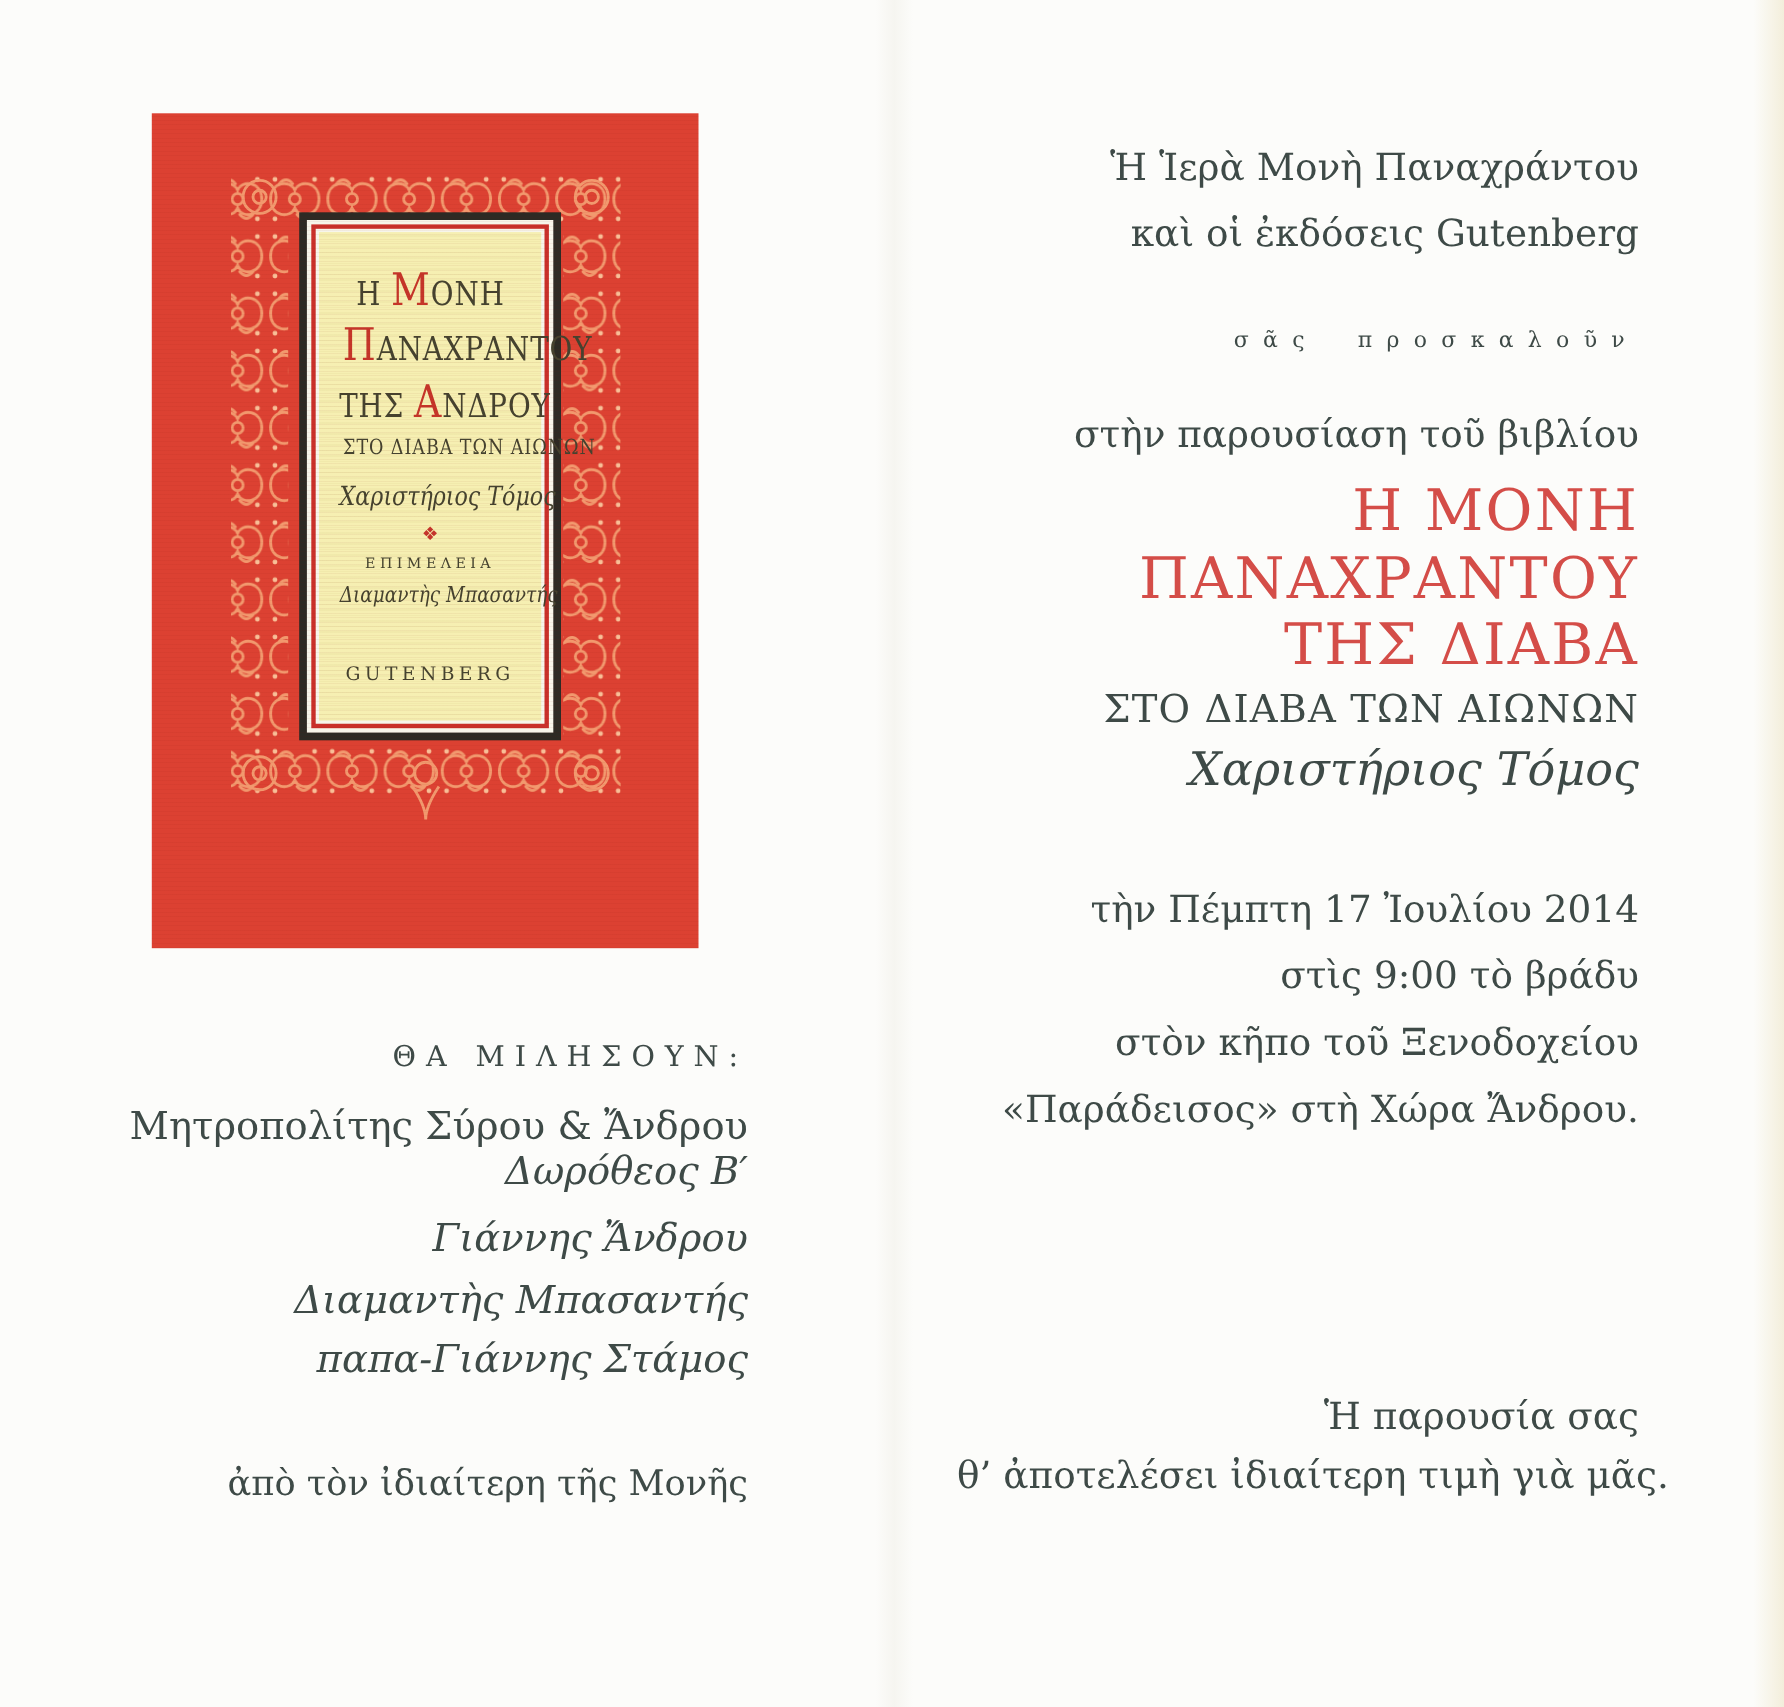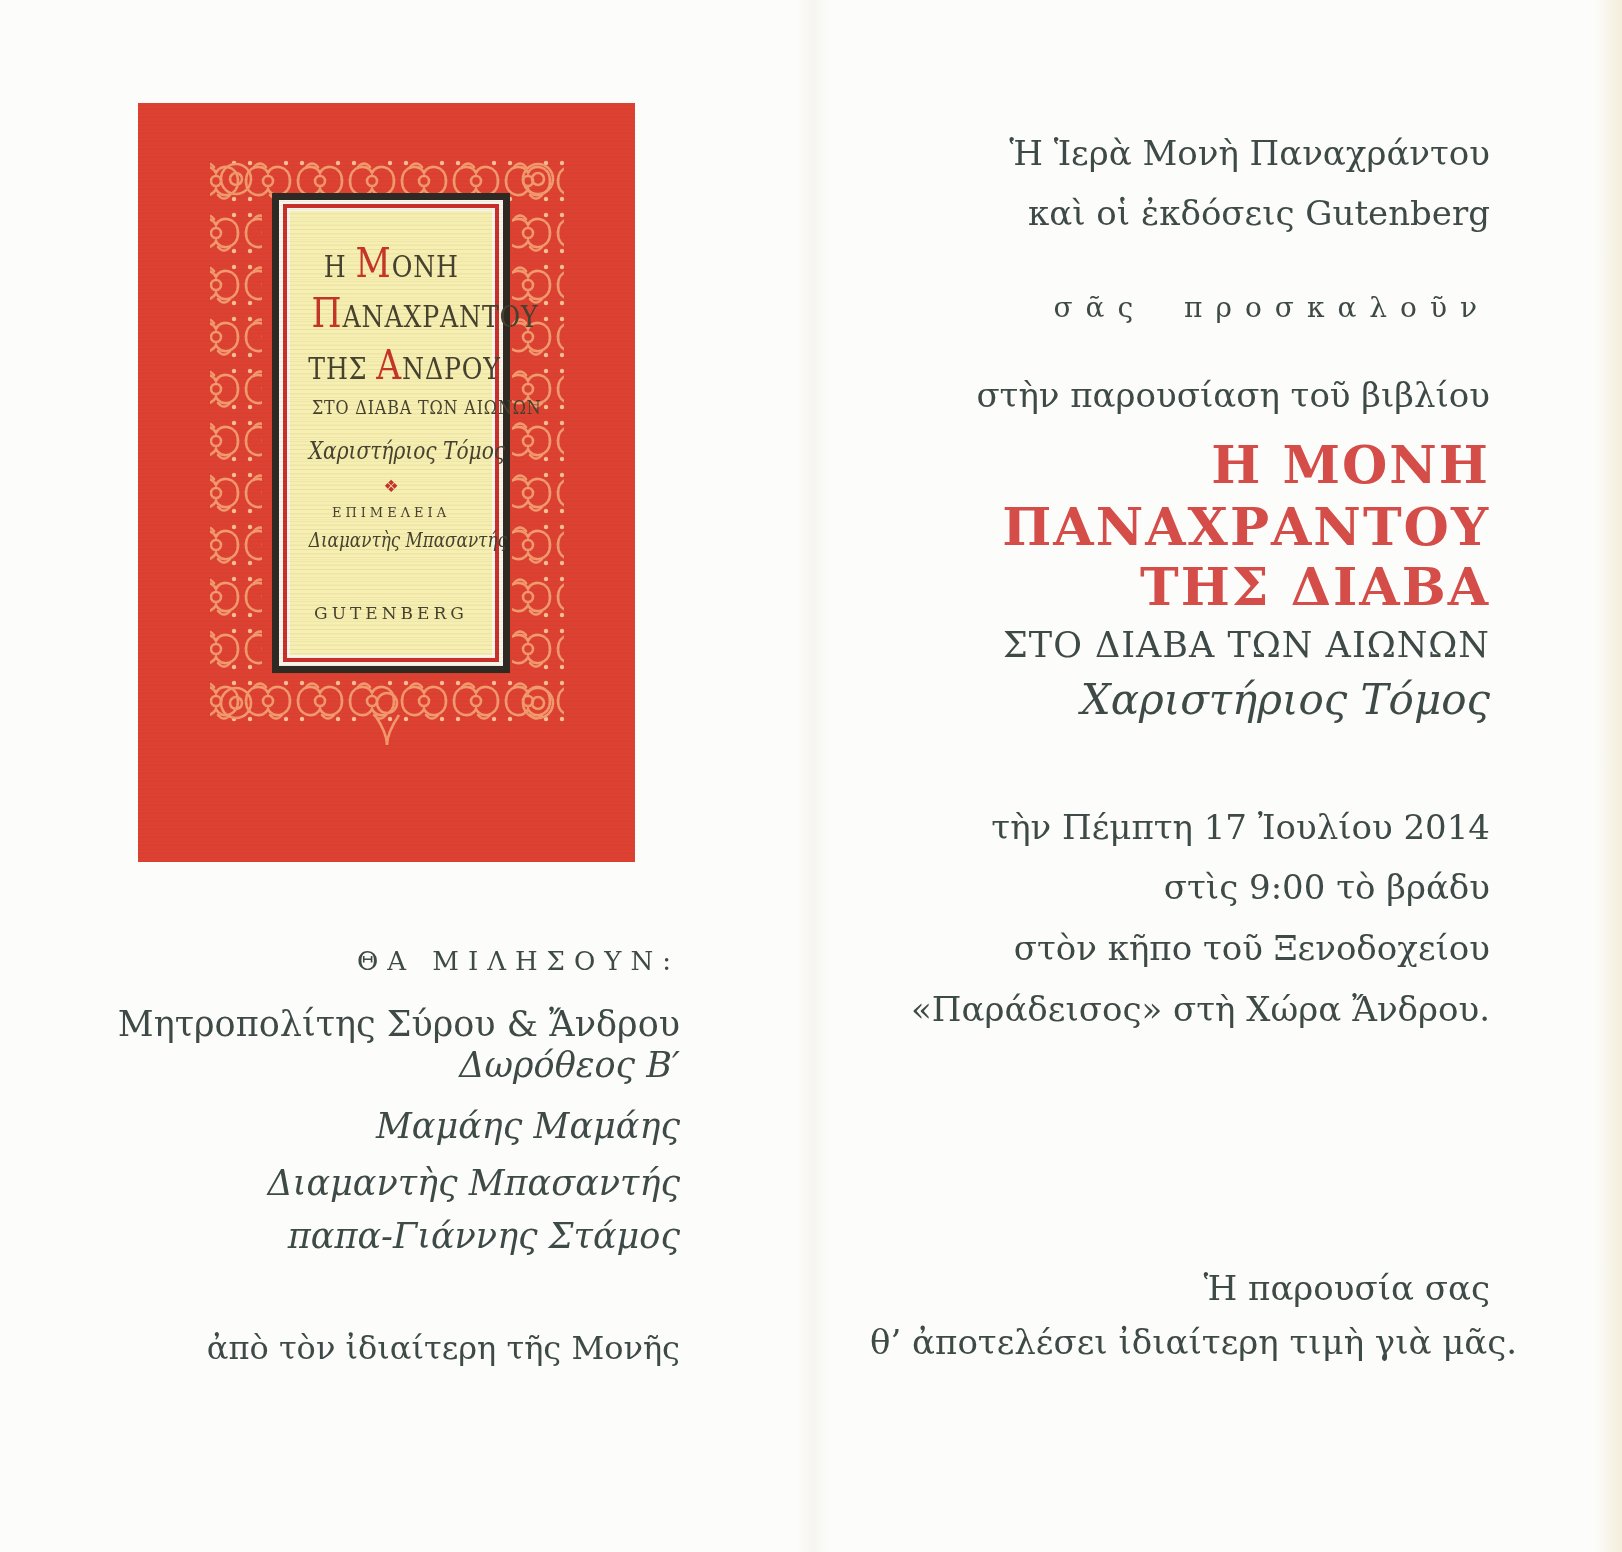--- a/index.html
+++ b/index.html
@@ -63,22 +63,22 @@
   .rightcol{position:absolute;left:870px;top:0;width:620px;height:100%;}
   .tline{
     position:absolute;left:0;width:100%;text-align:right;
     color:#3e4a47;white-space:nowrap;
   }
   .it{font-style:italic;}
   .sp-heading{font-size:26px;line-height:30px;letter-spacing:9px;}
   .sp-name{font-size:35px;line-height:44px;}
   .sp-greet{font-size:32px;line-height:40px;}
   .r-body{font-size:34px;line-height:46px;}
-  .r-invite{font-size:28px;line-height:36px;letter-spacing:13px;word-spacing:16px;}
-  .r-title{font-size:52px;line-height:60px;letter-spacing:2px;color:#d44d48;font-weight:bold;}
+  .r-invite{font-size:20px;line-height:36px;letter-spacing:13px;word-spacing:16px;}
+  .r-title{font-size:52px;line-height:60px;letter-spacing:2px;color:#d44d48;}
   .r-sub{font-size:35px;line-height:44px;letter-spacing:1px;}
   .r-vol{font-size:42px;line-height:50px;font-style:italic;}
 </style>
 </head>
 <body>
 
 <div class="sheet">
 
   <div class="cover">
 
@@ -163,21 +163,21 @@
           </div>
         </div>
       </div>
     </div>
   </div>
 
   <div class="speakers">
     <div class="tline sp-heading" style="top:946px">ΘΑ ΜΙΛΗΣΟΥΝ:</div>
     <div class="tline sp-name" style="top:1002px">Μητροπολίτης Σύρου &amp; Ἄνδρου</div>
     <div class="tline sp-name it" style="top:1043px">Δωρόθεος Β′</div>
-    <div class="tline sp-name it" style="top:1104px">Μαμάης Μαμάης</div>
+    <div class="tline sp-name it" style="top:1104px">Γιάννης Ἄνδρου</div>
     <div class="tline sp-name it" style="top:1161px">Διαμαντὴς Μπασαντής</div>
     <div class="tline sp-name it" style="top:1214px">παπα-Γιάννης Στάμος</div>
     <div class="tline sp-greet" style="top:1328px">ἀπὸ τὸν ἰδιαίτερη τῆς Μονῆς</div>
   </div>
 
   <div class="rightcol">
     <div class="tline r-body" style="top:130px">Ἡ Ἱερὰ Μονὴ Παναχράντου</div>
     <div class="tline r-body" style="top:190px">καὶ οἱ ἐκδόσεις Gutenberg</div>
     <div class="tline r-invite" style="top:290px">σᾶς προσκαλοῦν</div>
     <div class="tline r-body" style="top:372px">στὴν παρουσίαση τοῦ βιβλίου</div>

